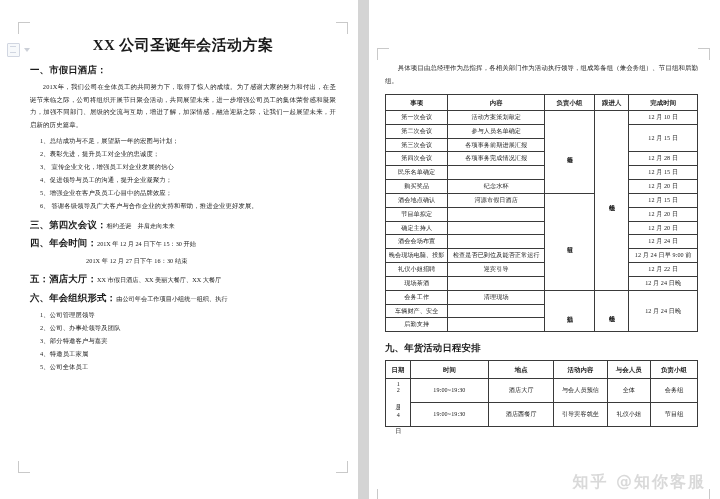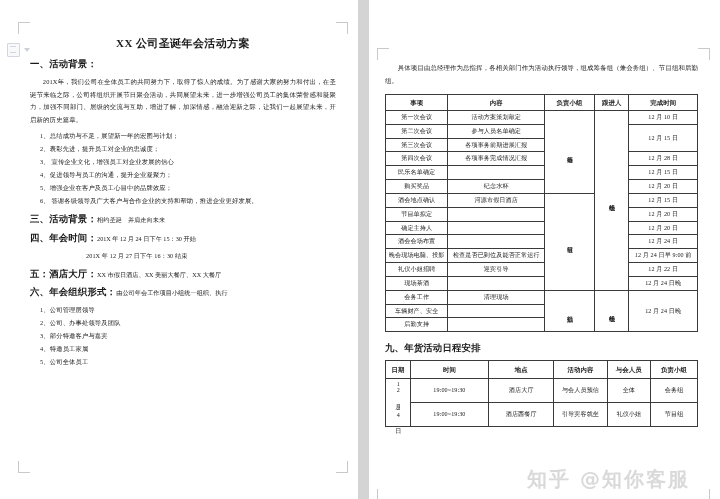--- a/index.html
+++ b/index.html
@@ -90,21 +90,21 @@
     width: 0; height: 0;
     border-left: 3px solid transparent;
     border-right: 3px solid transparent;
     border-top: 4px solid #8e97a8;
   }
 
   
   .doc-title {
     text-align: center;
     font-weight: bold;
-    font-size: 11px;
+    font-size: 15px;
     letter-spacing: .4px;
     margin: 0 0 9px 0;
     line-height: 1.3;
   }
   h2.sec {
     font-weight: bold;
     font-size: 9.4px;
     margin: 7px 0 5px 0;
     line-height: 1.25;
     letter-spacing: .2px;
@@ -173,24 +173,24 @@
   td.vert {
     writing-mode: vertical-rl;
     text-orientation: upright;
     letter-spacing: 1.2px;
     white-space: nowrap;
   }
 
   
   #watermark {
     position: absolute;
-    right: 30px;
+    right: 14px;
     bottom: 6px;
     font-family: "DejaVu Sans", "Liberation Sans", sans-serif;
-    font-size: 20px;
+    font-size: 16px;
     font-weight: bold;
     color: rgba(130,130,130,0.30);
     letter-spacing: 2px;
     white-space: nowrap;
     pointer-events: none;
     z-index: 5;
   }
 </style>
 </head>
 <body>
@@ -204,35 +204,35 @@
     <span class="crop br"></span>
 
     <div id="paste-tag">
       <span class="clip"></span>
       <span class="caret"></span>
     </div>
 
     <div class="doc-title">XX 公司圣诞年会活动方案</div>
 
     <h2 class="sec">
-      <span>一、活动背景：</span>
+      <span>一、市假日酒店：</span>
     </h2>
     <p class="body">201X年，我们公司在全体员工的共同努力下，取得了惊人的成绩。为了感谢大家的努力和付出，在圣诞节来临之际，公司将组织开展节日聚会活动，共同展望未来，进一步增强公司员工的集体荣誉感和凝聚力，加强不同部门、层级的交流与互助，增进了解，加深情感，融洽迎新之际，让我们一起展望未来，开启新的历史篇章。</p>
 
     <ol class="items">
       <li>1、总结成功与不足，展望新一年的宏图与计划；</li>
       <li>2、表彰先进，提升员工对企业的忠诚度；</li>
       <li>3、 宣传企业文化，增强员工对企业发展的信心</li>
       <li>4、促进领导与员工的沟通，提升企业凝聚力；</li>
       <li>5、增强企业在客户及员工心目中的品牌效应；</li>
       <li>6、 答谢各级领导及广大客户与合作企业的支持和帮助，推进企业更好发展。</li>
     </ol>
 
     <h2 class="sec">
-      <span>三、活动背景：</span><span class="tail">相约圣诞　并肩走向未来</span>
+      <span>三、第四次会议：</span><span class="tail">相约圣诞　并肩走向未来</span>
     </h2>
 
     <h2 class="sec">
       <span>四、年会时间：</span><span class="tail">201X 年 12 月 24 日下午 15：30 开始</span>
     </h2>
     <p class="sub">201X 年 12 月 27 日下午 16：30 结束</p>
 
     <h2 class="sec">
       <span>五：酒店大厅：</span><span class="tail">XX 市假日酒店、XX 美丽大餐厅、XX 大餐厅</span>
     </h2>

